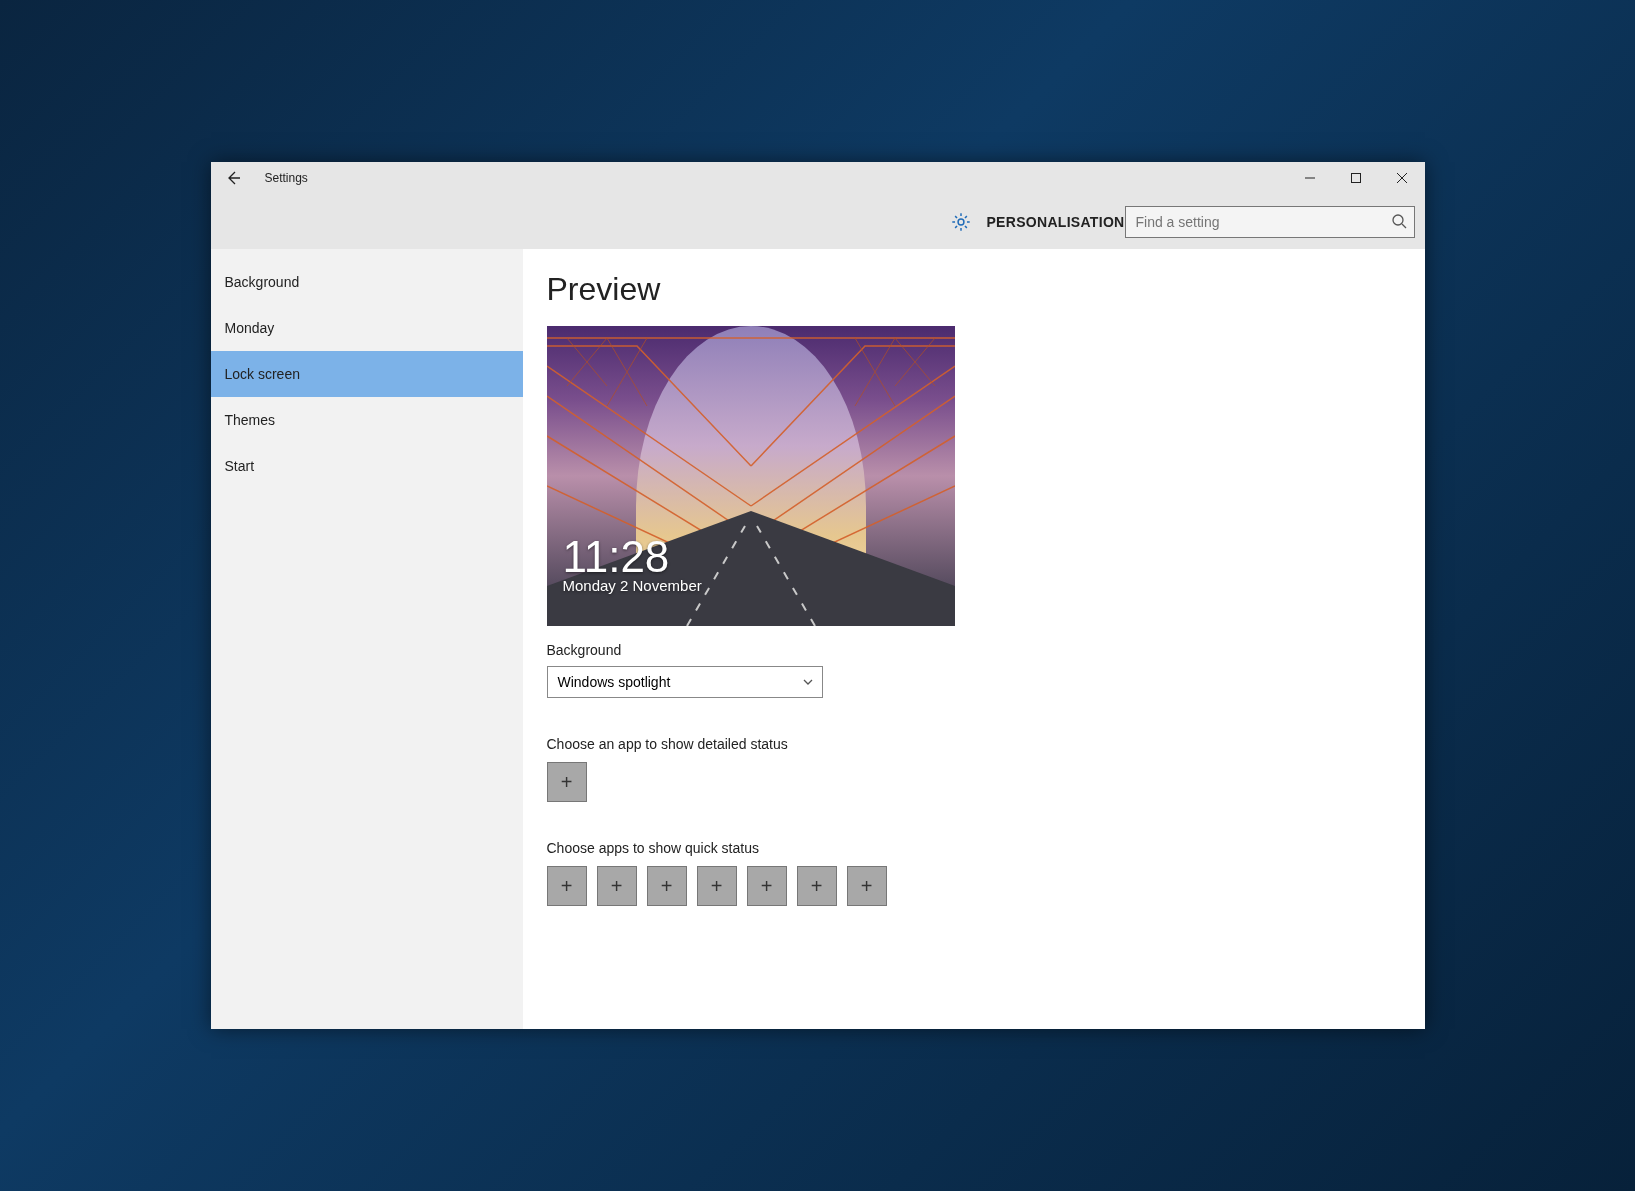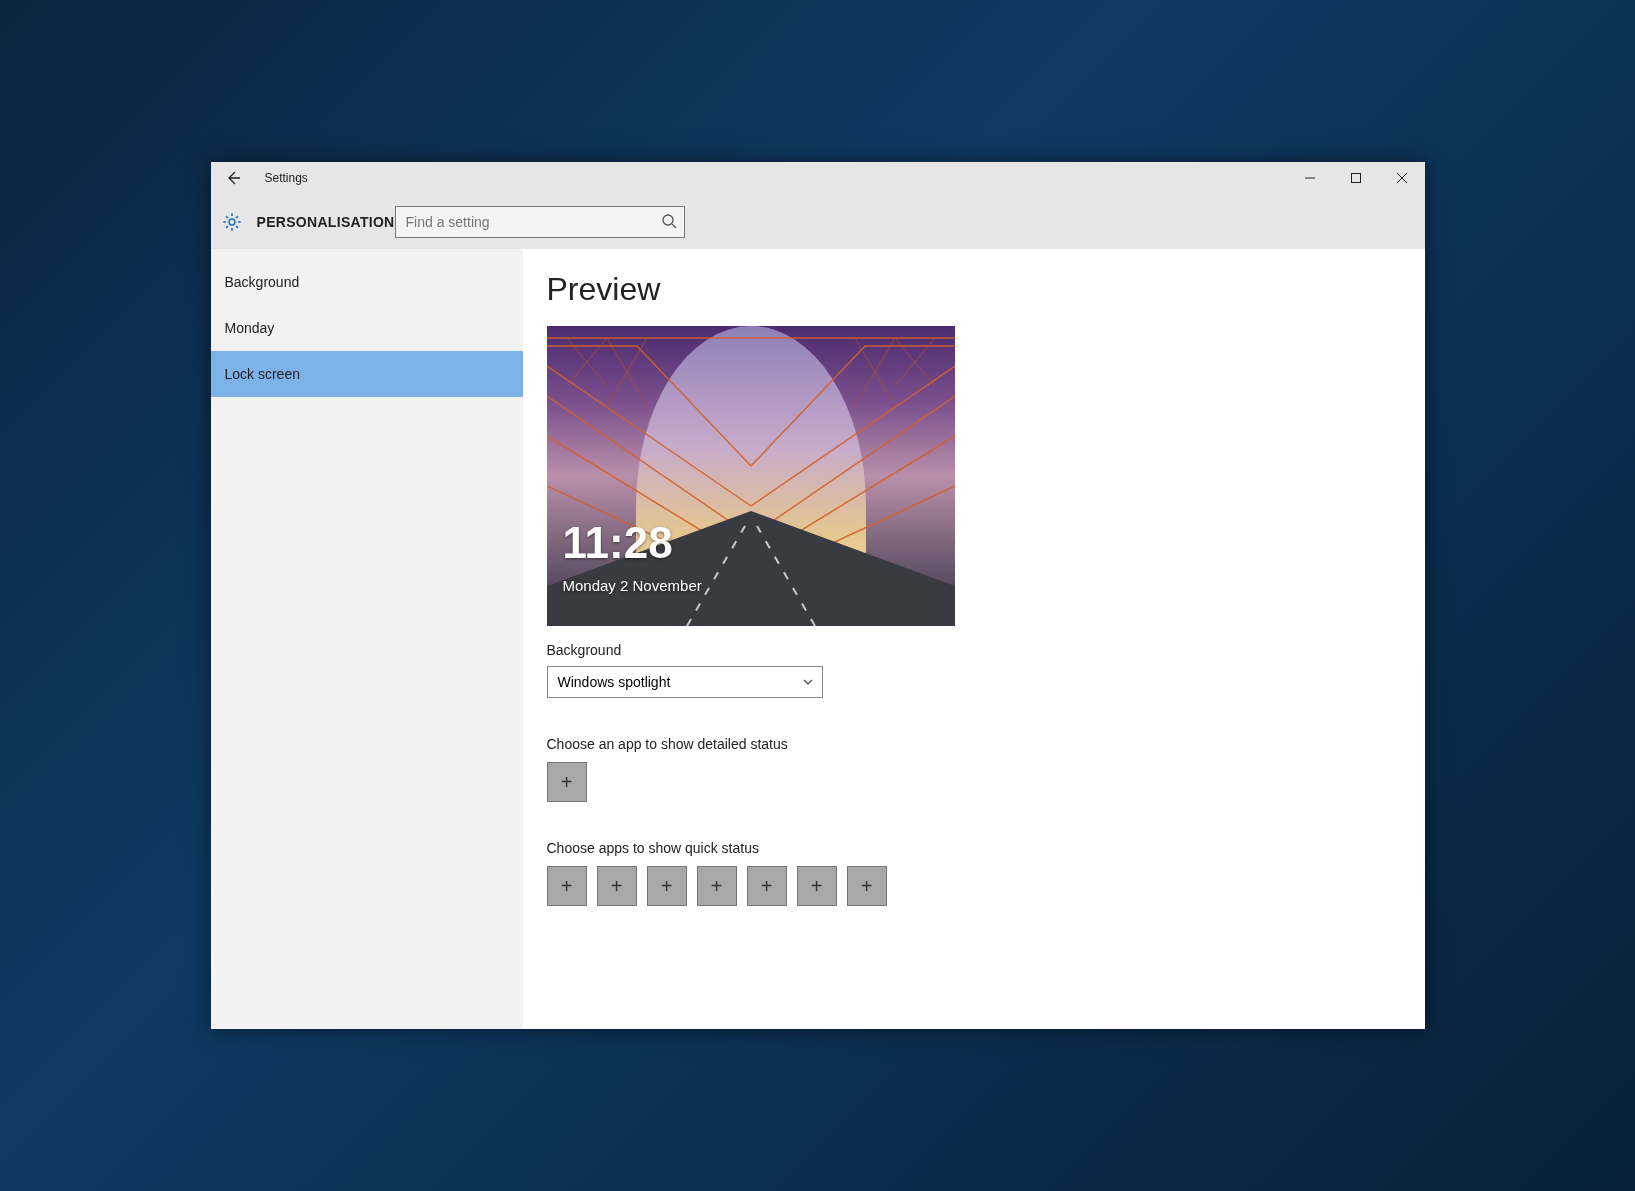--- a/index.html
+++ b/index.html
@@ -23,21 +23,21 @@
     padding:0 0 0 8px;
   }
   .titlebar-left { display:flex; align-items:center; gap:18px; }
   .back-btn { width:28px; height:28px; display:flex; align-items:center; justify-content:center; cursor:pointer; }
   .title { font-size:12px; color:#222; }
   .win-controls { display:flex; }
   .win-controls div { width:46px; height:32px; display:flex; align-items:center; justify-content:center; cursor:pointer; font-size:12px; }
   
   .header {
     height:55px; background:#e6e6e6;
-    display:flex; align-items:center; justify-content:flex-start;
+    display:flex; align-items:center; justify-content:flex-end;
     padding:0 10px 0 10px;
   }
   .header-left { display:flex; align-items:center; gap:14px; }
   .gear-icon { width:22px; height:22px; color:#1f6bb8; }
   .header-title { font-size:14px; font-weight:600; letter-spacing:.3px; color:#222; }
   .search-wrap { position:relative; }
   .search-input {
     width:290px; height:32px; border:1px solid #777; background:#f4f4f4;
     padding:0 51px 0 10px; font-size:14px; color:#555; outline:none;
   }
@@ -56,21 +56,21 @@
   .preview-box {
     width:408px; height:300px; position:relative; overflow:hidden; margin-bottom:16px;
     background:linear-gradient(#4b2a6e 0%, #7a4f8d 25%, #b98faa 50%, #334 100%);
   }
   .sky-ellipse{
     position:absolute; left:50%; top:0; transform:translateX(-50%);
     width:230px; height:300px; border-radius:50% 50% 0 0 / 60% 60% 0 0;
     background:linear-gradient(#8f7fb8 0%, #c7aacb 40%, #e6c78f 70%, #f0d6a0 85%, #bfa27a 100%);
   }
   .truss{position:absolute; inset:0;}
-  .preview-time { position:absolute; left:16px; bottom:58px; color:#fff; font-size:44px; font-weight:700; text-shadow:0 1px 3px rgba(0,0,0,.5);}
+  .preview-time { position:absolute; left:16px; bottom:44px; color:#fff; font-size:44px; font-weight:400; text-shadow:0 1px 3px rgba(0,0,0,.5);}
   .preview-date { position:absolute; left:16px; bottom:32px; color:#fff; font-size:15px; text-shadow:0 1px 3px rgba(0,0,0,.5);}
   .label { font-size:14px; color:#222; margin-bottom:8px; }
   .dropdown {
     width:276px; height:32px; border:1px solid #888;
     display:flex; align-items:center; justify-content:space-between;
     padding:0 8px 0 10px; font-size:14px; cursor:pointer;
     margin-bottom:38px;
   }
   .chev { width:12px; height:12px; }
   .section-gap { margin-bottom:38px; }
@@ -143,20 +143,26 @@
   <div class="body">
     <div class="sidebar">
       <div class="side-item">
           <span>Background</span>
         </div>
       <div class="side-item">
           <span>Monday</span>
         </div>
       <div class="side-item active">
           <span>Lock screen</span>
+        </div>
+      <div class="side-item">
+          <span>Themes</span>
+        </div>
+      <div class="side-item">
+          <span>Start</span>
         </div>
     </div>
 
     <div class="content">
       <div class="section-title">Preview</div>
 
       <div class="preview-box">
         <div class="sky-ellipse"></div>
         <svg class="truss" viewBox="0 0 408 300" preserveAspectRatio="none">
           <g stroke="#d4602b" stroke-width="1.5" fill="none" opacity=".9">

